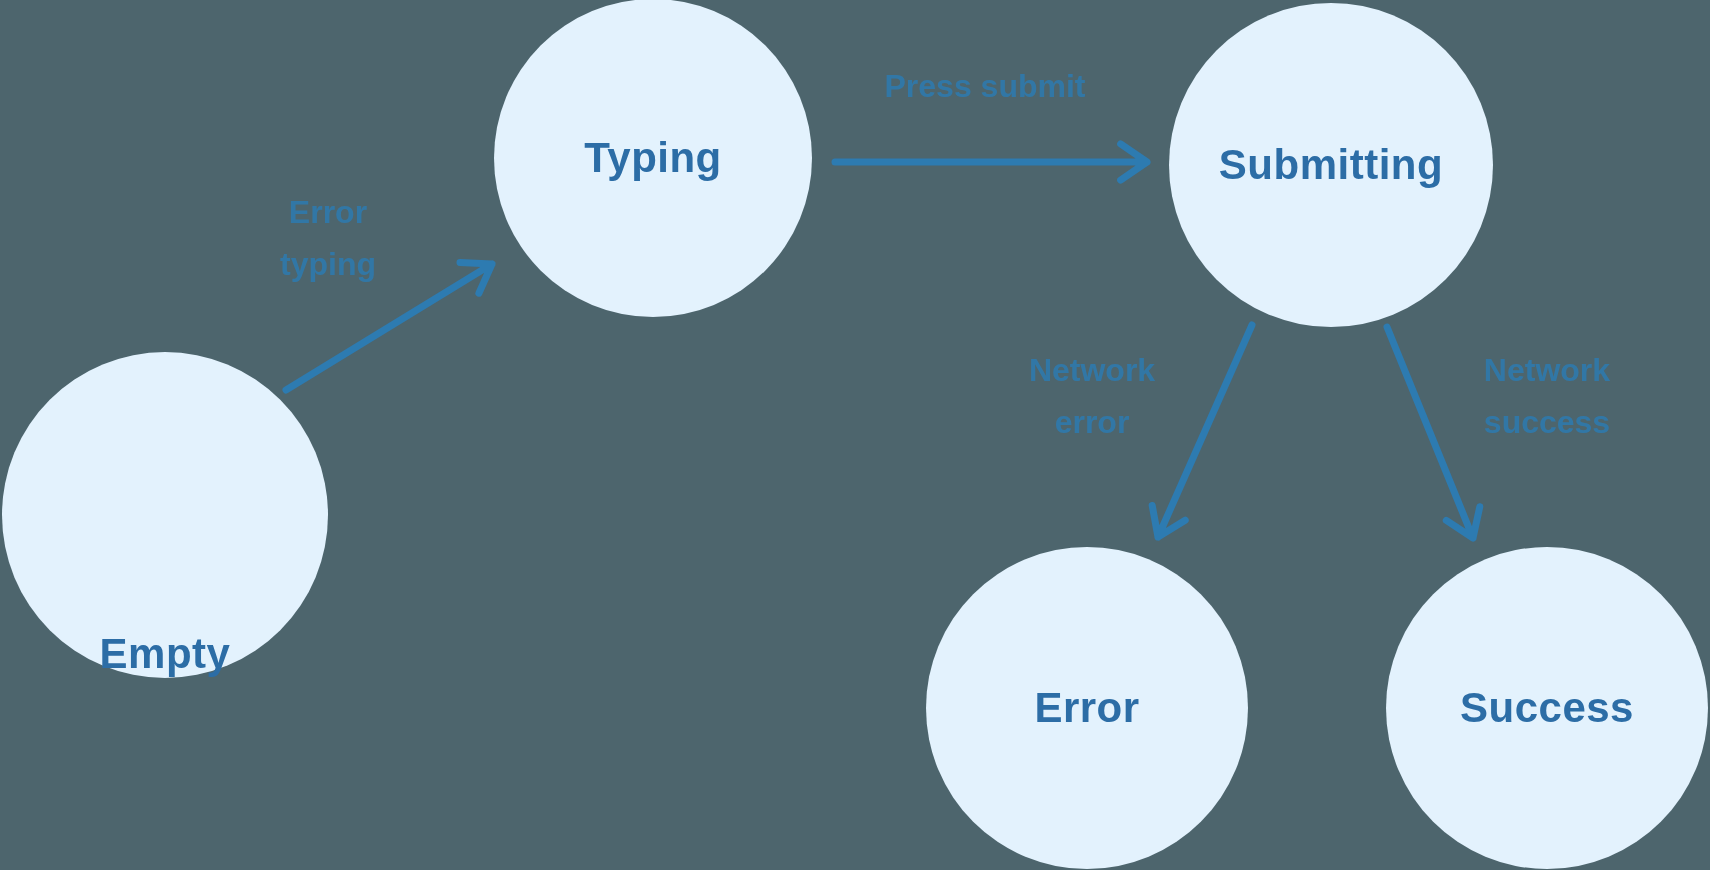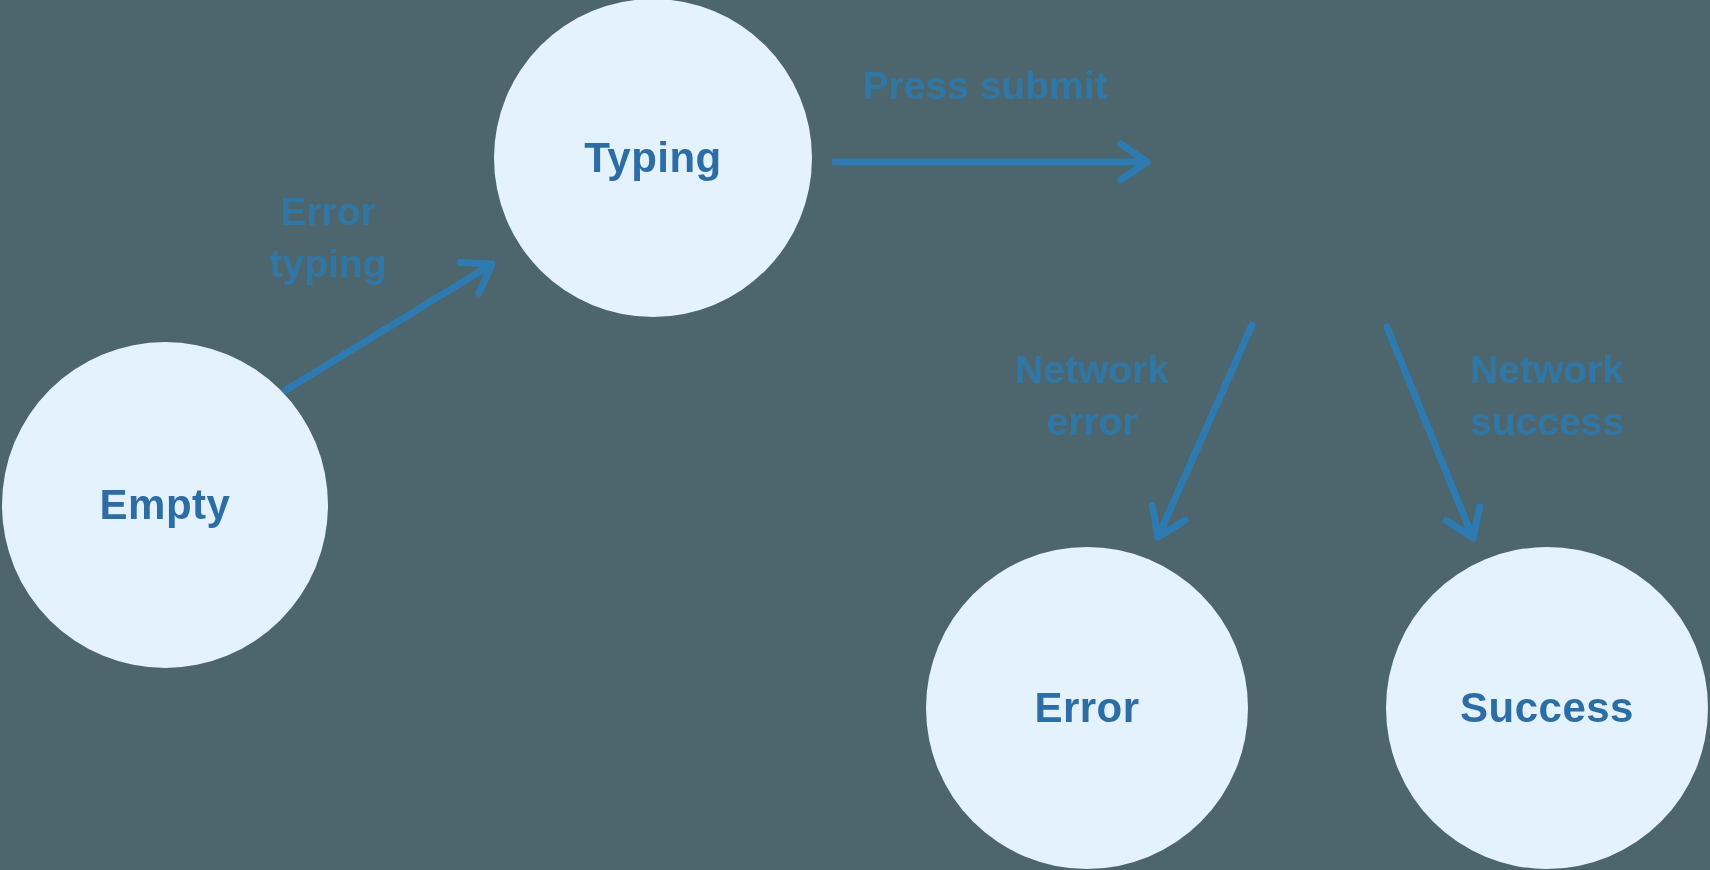--- a/index.html
+++ b/index.html
@@ -41,32 +41,32 @@
     justify-content: center;
   }
   .node .node-label {
     color: #2c6da6;
     font-size: 42px;
     font-weight: 600;
     letter-spacing: 0.5px;
     white-space: nowrap;
   }
   
-  .node-empty      { left:   2px; top: 342px; width: 326px; height: 326px; }
+  .node-empty      { left:   2px; top: 352px; width: 326px; height: 326px; align-items: flex-end; }
   .node-typing     { left: 494px; top:  -1px; width: 318px; height: 318px; }
   .node-submitting { left:1169px; top:   3px; width: 324px; height: 324px; }
   .node-error      { left: 926px; top: 547px; width: 322px; height: 322px; }
   .node-success    { left:1386px; top: 547px; width: 322px; height: 322px; }
 
   .edge-label {
     position: absolute;
     transform: translate(-50%, -50%);
     color: #2d7bb1;
     opacity: 0.85;
-    font-size: 39px;
+    font-size: 32px;
     font-weight: 600;
     line-height: 52px;
     text-align: center;
     white-space: nowrap;
   }
   .edge-label span { display: block; }
   .label-start-typing    { left:  328px; top: 238px; }
   .label-press-submit    { left:  985px; top:  86px; }
   .label-network-error   { left: 1092px; top: 396px; }
   .label-network-success { left: 1547px; top: 396px; }
@@ -84,20 +84,23 @@
     </svg>
 
   <div class="node node-empty">
     <span class="node-label">Empty</span>
   </div>
 
   <div class="node node-typing">
     <span class="node-label">Typing</span>
   </div>
 
+  <div class="node node-submitting">
+    <span class="node-label">Submitting</span>
+  </div>
 
   <div class="node node-error">
     <span class="node-label">Error</span>
   </div>
 
   <div class="node node-success">
     <span class="node-label">Success</span>
   </div>
 
   <div class="edge-label label-start-typing">

